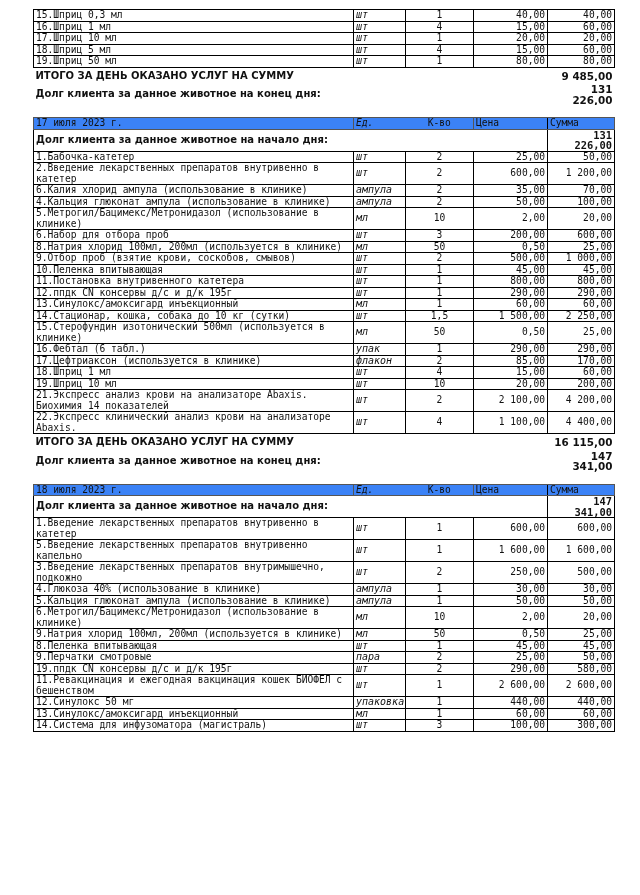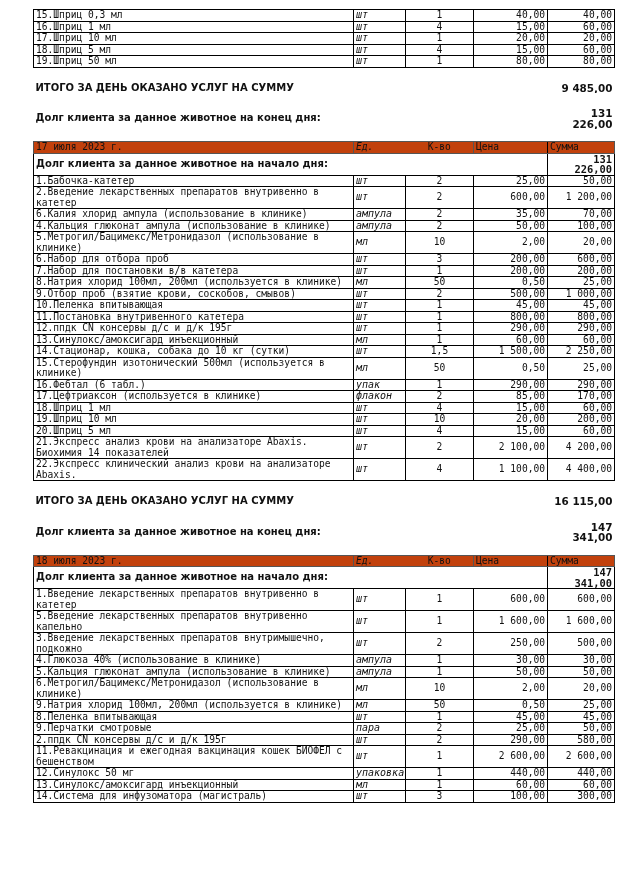--- a/index.html
+++ b/index.html
@@ -6,29 +6,29 @@
   body { width:640px; height:895px; overflow:hidden; position:relative; font-family:"DejaVu Sans Mono","Liberation Mono",monospace; color:#111; }
   .page { position:absolute; left:33px; top:9px; width:581px; }
   table.t { border-collapse:collapse; width:581px; table-layout:fixed; font-size:9.6px; line-height:10.5px; }
   table.t td { padding:0 2px; vertical-align:middle; overflow:hidden; white-space:normal; }
   col.c-name { width:320px; } col.c-unit { width:52px; } col.c-qty { width:68px; } col.c-price { width:74px; } col.c-sum { width:67px; }
   tr.item td { border:1.5px solid #000; }
   tr.item td.name { border-left:1.5px solid #000; }
   td.num { text-align:right; }
   td.ctr { text-align:center; }
   td.unit { font-size:10px;font-style:italic; }
-  tr.hdr td { background:#c2410c; border-top:1px solid #555; border-bottom:1px solid #555; font-size:9.6px; }
+  tr.hdr td { background:#3b82f6; border-top:1px solid #555; border-bottom:1px solid #555; font-size:9.6px; }
   tr.hdr td.sumcol { border-left:1.5px solid #000; border-right:1px solid #555;margin-top:10px; }
   tr.hdr td.first { border-left:1px solid #555; }
   tr.hdr td.unitcol { border-left:1px solid #555;font-style:italic; }
   tr.hdr td.pricecol { border-left:1px solid #555; }
   tr.start td { font-family:"DejaVu Sans","Liberation Sans",sans-serif; font-weight:bold; font-size:10px; border-bottom:1.5px solid #000; }
   tr.start td.sumval { font-family:"DejaVu Sans Mono",monospace; font-weight:bold; font-size:10.4px; border:1.5px solid #000; text-align:right; }
   tr.start td.first { border-left:1.5px solid #000; }
-  tr.total td { font-family:"DejaVu Sans","Liberation Sans",sans-serif; font-weight:bold; font-size:10px; border:none; padding-top:15px;margin-top:40px; }
+  tr.total td { font-family:"DejaVu Sans","Liberation Sans",sans-serif; font-weight:bold; font-size:10px; border:none; padding-top:3px;margin-top:40px; }
   tr.total td.num { font-size:10.4px; }
   .spacer { height:12px; }
 </style>
 </head>
 <body>
 
 <div class="page">
 
   <table class="t">
     <colgroup>
@@ -147,27 +147,20 @@
           <td class="num">20,00</td>
         </tr>
         <tr class="item">
           <td class="name">6.Набор для отбора проб</td>
           <td class="unit">шт</td>
           <td class="ctr">3</td>
           <td class="num">200,00</td>
           <td class="num">600,00</td>
         </tr>
         <tr class="item">
-          <td class="name">7.Набор для постановки в/в катетера</td>
-          <td class="unit">шт</td>
-          <td class="ctr">1</td>
-          <td class="num">200,00</td>
-          <td class="num">200,00</td>
-        </tr>
-        <tr class="item">
           <td class="name">8.Натрия хлорид 100мл, 200мл (используется в клинике)</td>
           <td class="unit">мл</td>
           <td class="ctr">50</td>
           <td class="num">0,50</td>
           <td class="num">25,00</td>
         </tr>
         <tr class="item">
           <td class="name">9.Отбор проб (взятие крови, соскобов, смывов)</td>
           <td class="unit">шт</td>
           <td class="ctr">2</td>
@@ -236,27 +229,20 @@
           <td class="ctr">4</td>
           <td class="num">15,00</td>
           <td class="num">60,00</td>
         </tr>
         <tr class="item">
           <td class="name">19.Шприц 10 мл</td>
           <td class="unit">шт</td>
           <td class="ctr">10</td>
           <td class="num">20,00</td>
           <td class="num">200,00</td>
-        </tr>
-        <tr class="item">
-          <td class="name">20.Шприц 5 мл</td>
-          <td class="unit">шт</td>
-          <td class="ctr">4</td>
-          <td class="num">15,00</td>
-          <td class="num">60,00</td>
         </tr>
         <tr class="item">
           <td class="name">21.Экспресс анализ крови на анализаторе Abaxis. Биохимия 14 показателей</td>
           <td class="unit">шт</td>
           <td class="ctr">2</td>
           <td class="num">2 100,00</td>
           <td class="num">4 200,00</td>
         </tr>
         <tr class="item">
           <td class="name">22.Экспресс клинический анализ крови на анализаторе Abaxis.</td>
@@ -359,21 +345,21 @@
           <td class="num">45,00</td>
         </tr>
         <tr class="item">
           <td class="name">9.Перчатки смотровые</td>
           <td class="unit">пара</td>
           <td class="ctr">2</td>
           <td class="num">25,00</td>
           <td class="num">50,00</td>
         </tr>
         <tr class="item">
-          <td class="name">2.ппдк CN консервы д/с и д/к 195г</td>
+          <td class="name">19.ппдк CN консервы д/с и д/к 195г</td>
           <td class="unit">шт</td>
           <td class="ctr">2</td>
           <td class="num">290,00</td>
           <td class="num">580,00</td>
         </tr>
         <tr class="item">
           <td class="name">11.Ревакцинация и ежегодная вакцинация кошек БИОФЕЛ с бешенством</td>
           <td class="unit">шт</td>
           <td class="ctr">1</td>
           <td class="num">2 600,00</td>

